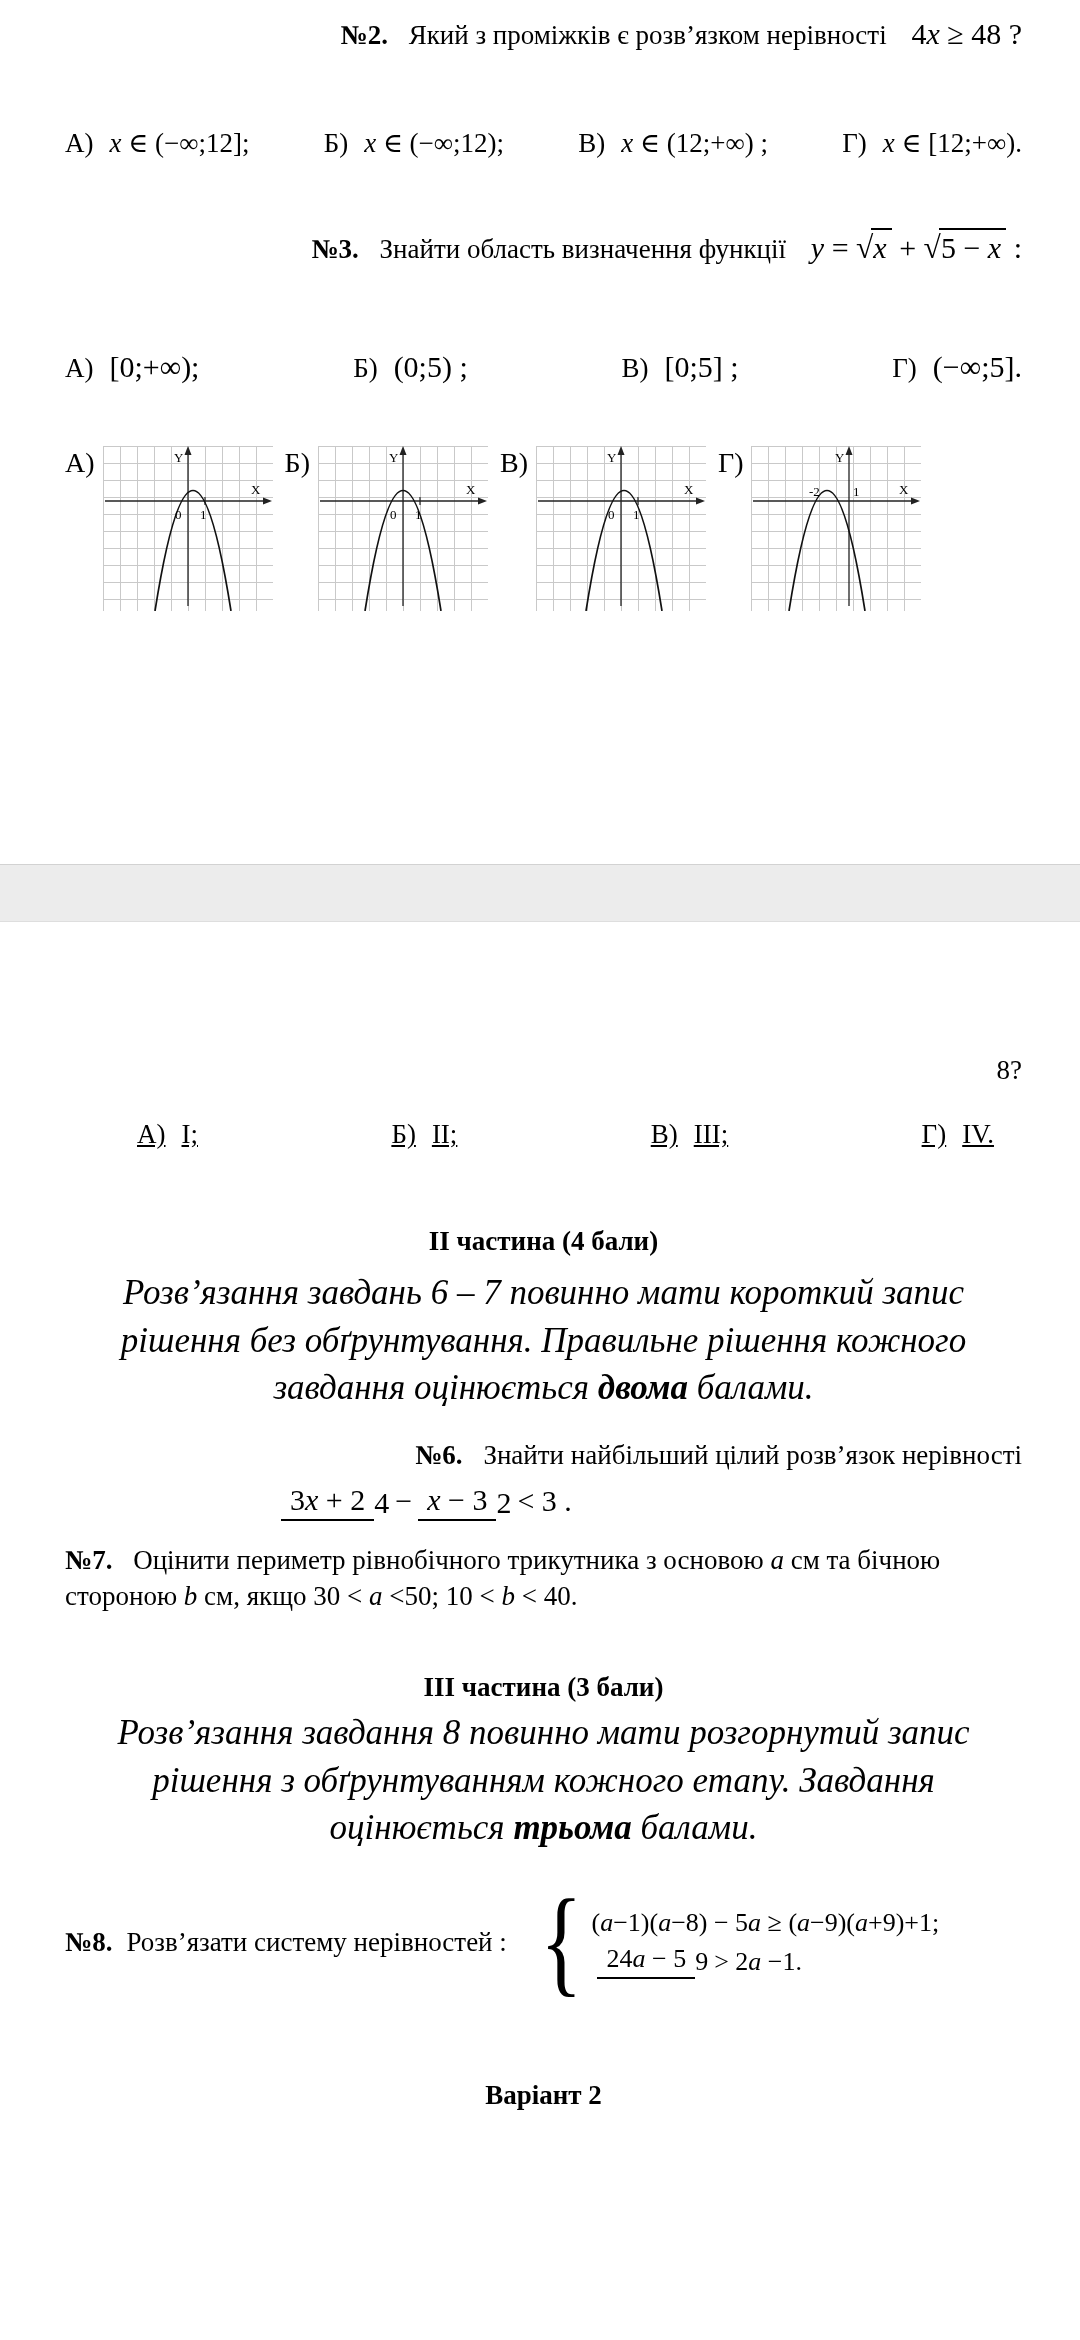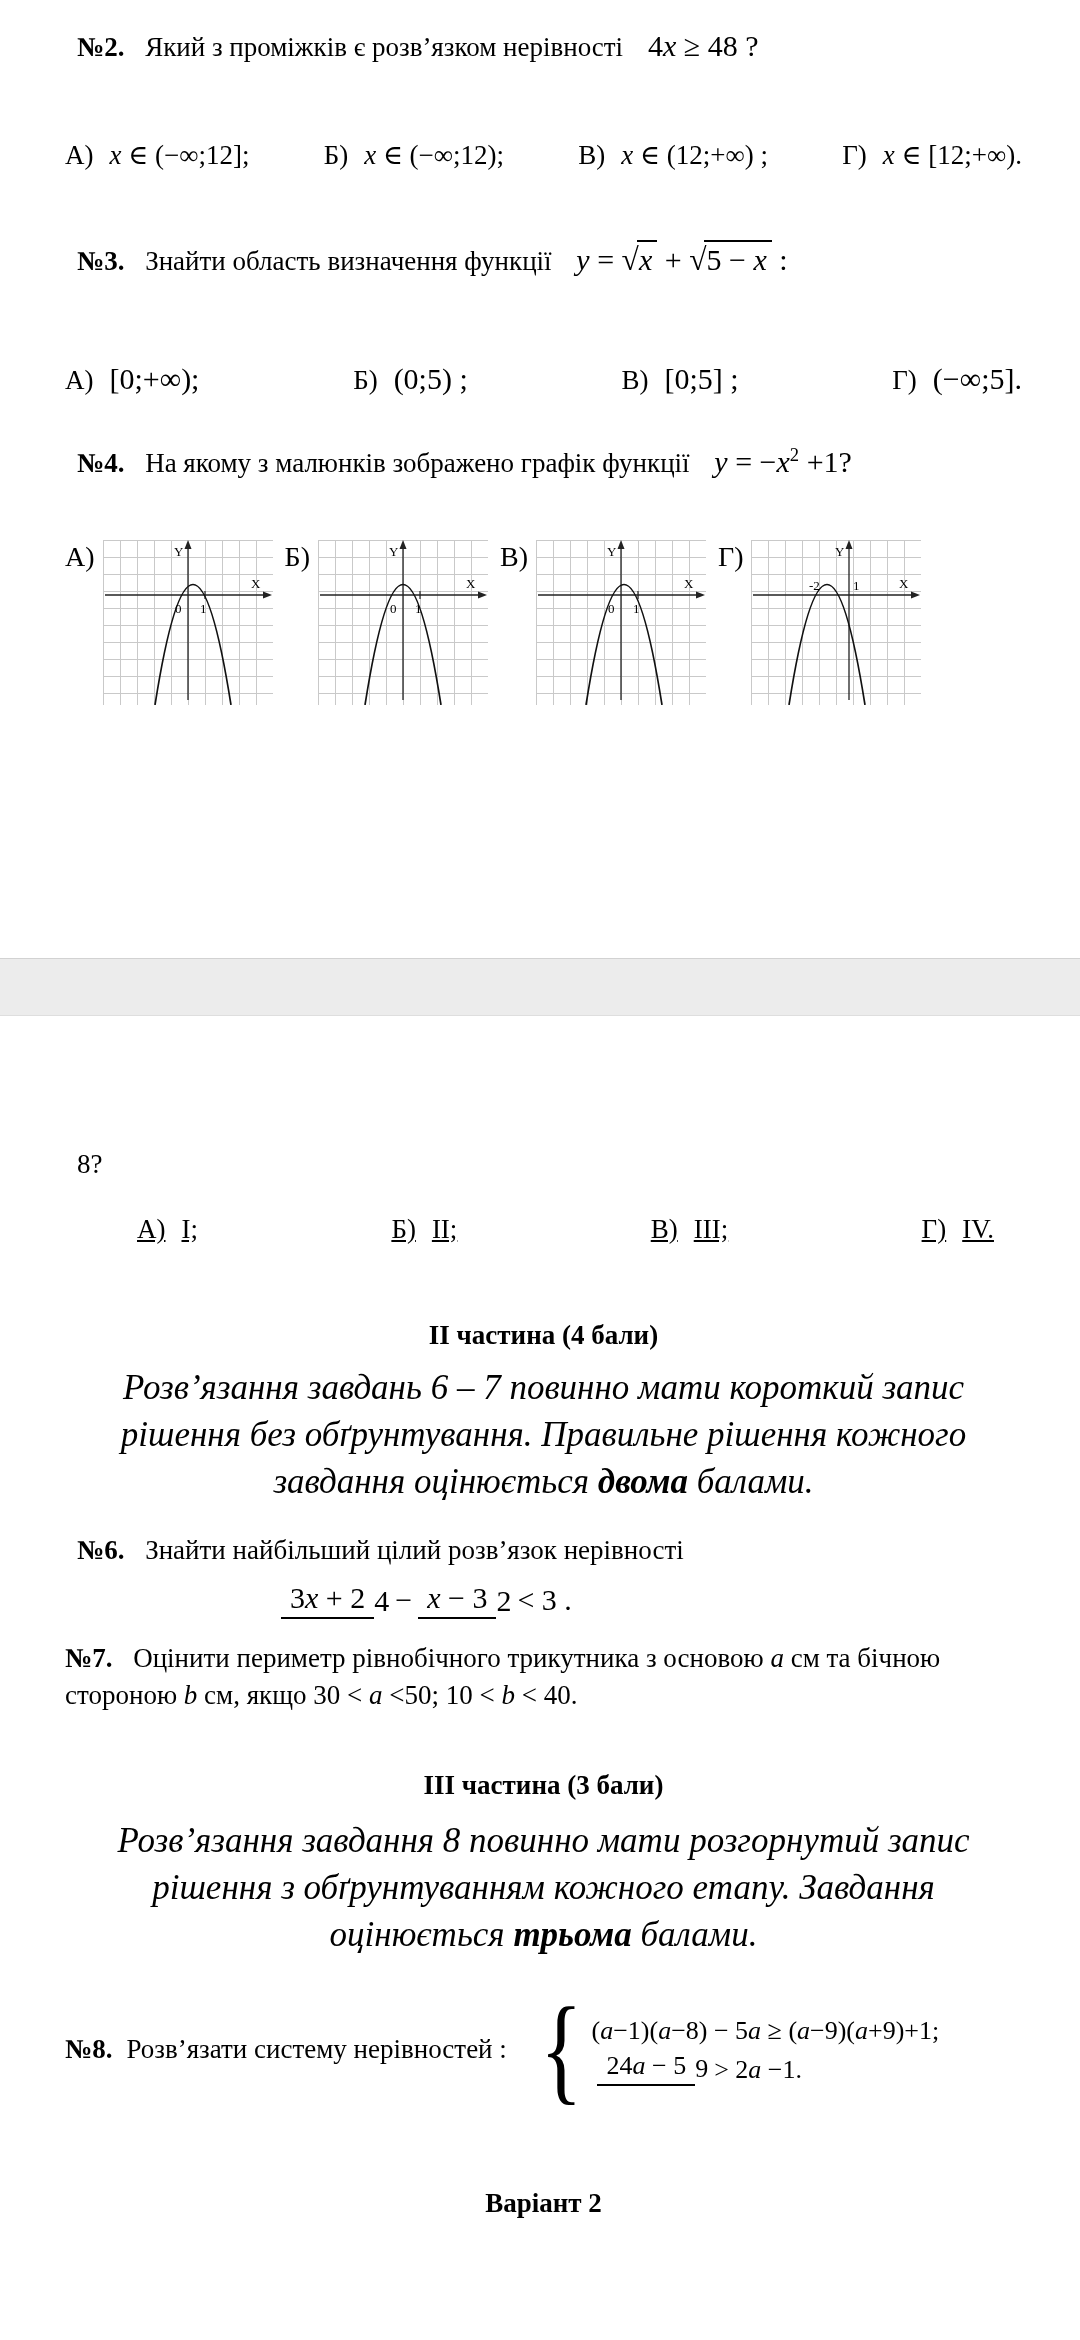--- a/index.html
+++ b/index.html
@@ -5,21 +5,21 @@
   * { margin:0; padding:0; box-sizing:border-box; }
   html,body { background:#fff; }
   body {
     width:1080px; height:2340px; position:relative; overflow:hidden;
     font-family:"Liberation Serif","DejaVu Serif",serif;
     color:#000; font-size:27px; line-height:1.35;
   }
   .content { padding-left:65px; padding-right:58px; }
   .num { font-weight:700; margin-right:14px; }
   .prompt { margin-right:18px; }
-  .qline { margin:12px; }
+  .qline { margin:0;text-align:right; }
   .math { white-space:nowrap; }
   .big { font-size:30px; }
   .var { font-style:italic; }
   sup { font-size:0.62em; vertical-align:super; line-height:0; }
   .opts { display:flex; justify-content:space-between; align-items:baseline; }
   .opt-label { margin-right:16px; }
   .sqrt { white-space:nowrap; }
   .sqrt-sign { font-size:1.05em; }
   .sqrt-rad { border-top:2px solid #000; padding:1px 5px 0 2px; margin-left:-2px; display:inline-block; line-height:1.1; }
   .center { text-align:center; }
@@ -75,25 +75,20 @@
     <span class="math big"><span><span class="var">y</span><span> = </span></span><span class="sqrt"><span class="sqrt-sign">√</span><span class="sqrt-rad"><span class="var">x</span></span></span><span> + </span><span class="sqrt"><span class="sqrt-sign">√</span><span class="sqrt-rad"><span>5 − </span><span class="var">x</span></span></span><span> :</span></span>
   </p>
 
   <div class="opts big" style="margin-top:78px">
     <span class="opt"><span class="opt-label" style="font-size:27px">А)</span><span class="math">[0;+∞);</span></span>
     <span class="opt"><span class="opt-label" style="font-size:27px">Б)</span><span class="math">(0;5) ;</span></span>
     <span class="opt"><span class="opt-label" style="font-size:27px">В)</span><span class="math">[0;5] ;</span></span>
     <span class="opt"><span class="opt-label" style="font-size:27px">Г)</span><span class="math">(−∞;5].</span></span>
   </div>
 
-  <p class="qline" style="margin-top:42px">
-    <span class="num">№4.</span>
-    <span class="prompt">На якому з малюнків зображено графік функції</span>
-    <span class="math big"><span><span class="var">y</span><span> = −</span><span class="var">x</span></span><sup>2</sup><span><span> +1?</span></span></span>
-  </p>
 
   <div class="graphs" style="margin-top:58px">
 
     <div class="gcell">
       <span class="glabel">А)</span>
       <div class="graph">
         <svg width="170" height="165" viewBox="0 0 170 165">
           <line x1="85" y1="6" x2="85" y2="160" stroke="#222" stroke-width="1.3"></line>
           <polygon points="85,0 81.5,9 88.5,9" fill="#222"></polygon>
           <line x1="2" y1="55" x2="162" y2="55" stroke="#222" stroke-width="1.3"></line>
@@ -202,21 +197,21 @@
     <span> &lt; 3 .</span>
   </div>
 
   <p style="margin-top:20px">
     <span class="num">№7.</span>
     <span><span>Оцінити периметр рівнобічного трикутника з основою </span><span class="var">a</span><span> см та бічною стороною </span><span class="var">b</span><span> см, якщо 30 &lt; </span><span class="var">a</span><span> &lt;50; 10 &lt; </span><span class="var">b</span><span> &lt; 40.</span></span>
   </p>
 
   <p class="center section-title" style="margin-top:54px">ІІІ частина (3 бали)</p>
 
-  <p class="center desc" style="margin-top:13px"><span>Розв’язання  завдання 8 повинно мати розгорнутий запис рішення з обґрунтуванням кожного етапу.  Завдання оцінюється </span><span class="bold">трьома</span><span> балами.</span></p>
+  <p class="center desc" style="margin-top:4px"><span>Розв’язання  завдання 8 повинно мати розгорнутий запис рішення з обґрунтуванням кожного етапу.  Завдання оцінюється </span><span class="bold">трьома</span><span> балами.</span></p>
 
   <div class="q8row" style="margin-top:44px">
     <span class="num">№8.</span>
     <span>Розв’язати систему нерівностей :</span>
     <div class="system">
       <span class="brace">{</span>
       <div class="syslines">
         <div class="sline"><span>(</span><span class="var">a</span><span>−1)(</span><span class="var">a</span><span>−8) − 5</span><span class="var">a</span><span> ≥ (</span><span class="var">a</span><span>−9)(</span><span class="var">a</span><span>+9)+1;</span></div>
         <div class="sline2">
           <span class="frac">

